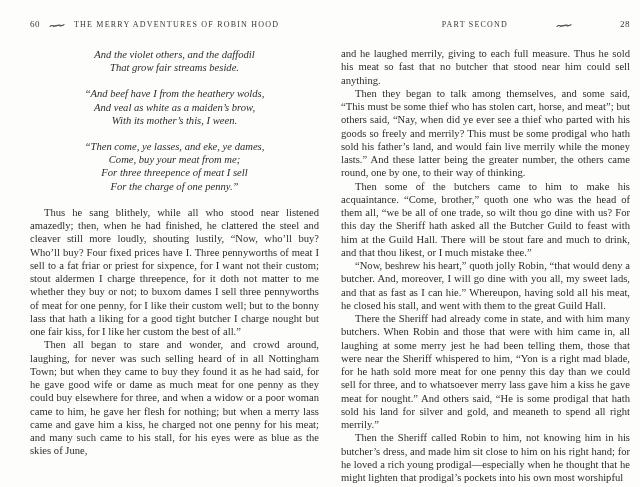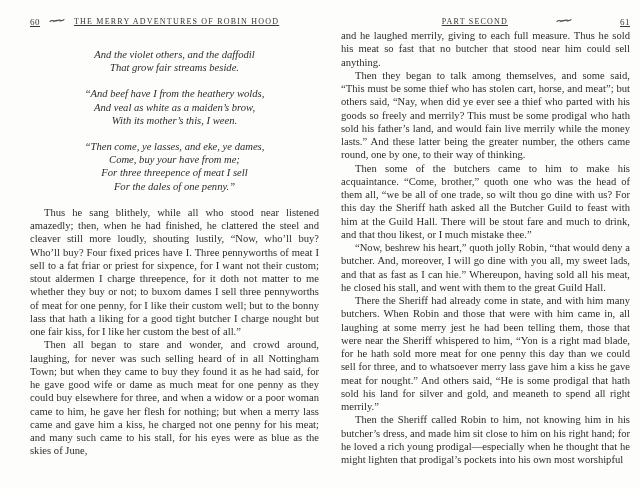--- a/index.html
+++ b/index.html
@@ -21,27 +21,26 @@
   .pages {
     display: flex;
     gap: 22px;
   }
   .page {
     width: 289px;
     flex: 0 0 289px;
   }
   .page-header {
     display: flex;
-    align-items: flex-start;
+    align-items: flex-end;
     font-size: 8px;
     letter-spacing: 1.2px;
     color: #3a3836;
     height: 12px;
     white-space: nowrap;
-    text-decoration: underline;
   }
   .page-header.right {
     justify-content: flex-end;
     gap: 39px;
   }
   .pgnum {
     font-size: 9px;
     letter-spacing: 0.5px;
   }
   .ornament {
@@ -70,20 +69,21 @@
     text-align: justify;
     color: #2e2c2a;
   }
   .prose p.indent {
     text-indent: 14px;
   }
   .prose-left {
     margin-top: 13px;
   }
   .prose-right {
+    margin-top: 18px;
   }
 </style>
 </head>
 <body>
 
 <div class="spread">
   <div class="pages">
 
     <div class="page">
       <div class="page-header">
@@ -100,40 +100,40 @@
             <div class="poem-line">And the violet others, and the daffodil</div>
             <div class="poem-line">That grow fair streams beside.</div>
           </div>
           <div class="stanza">
             <div class="poem-line">“And beef have I from the heathery wolds,</div>
             <div class="poem-line">And veal as white as a maiden’s brow,</div>
             <div class="poem-line">With its mother’s this, I ween.</div>
           </div>
           <div class="stanza">
             <div class="poem-line">“Then come, ye lasses, and eke, ye dames,</div>
-            <div class="poem-line">Come, buy your have from me;</div>
+            <div class="poem-line">Come, buy your meat from me;</div>
             <div class="poem-line">For three threepence of meat I sell</div>
-            <div class="poem-line">For the dales of one penny.”</div>
+            <div class="poem-line">For the charge of one penny.”</div>
           </div>
         </div>
 
       <div class="prose prose-left" id="prose-left">
           <p class="indent">Thus he sang blithely, while all who stood near listened amazedly; then, when he had finished, he clattered the steel and cleaver still more loudly, shouting lustily, “Now, who’ll buy? Who’ll buy? Four fixed prices have I. Three pennyworths of meat I sell to a fat friar or priest for sixpence, for I want not their custom; stout aldermen I charge threepence, for it doth not matter to me whether they buy or not; to buxom dames I sell three pennyworths of meat for one penny, for I like their custom well; but to the bonny lass that hath a liking for a good tight butcher I charge nought but one fair kiss, for I like her custom the best of all.”</p>
           <p class="indent">Then all began to stare and wonder, and crowd around, laughing, for never was such selling heard of in all Nottingham Town; but when they came to buy they found it as he had said, for he gave good wife or dame as much meat for one penny as they could buy elsewhere for three, and when a widow or a poor woman came to him, he gave her flesh for nothing; but when a merry lass came and gave him a kiss, he charged not one penny for his meat; and many such came to his stall, for his eyes were as blue as the skies of June,</p>
         </div>
     </div>
 
     <div class="page">
       <div class="page-header right">
         <span>PART SECOND</span>
         <svg class="ornament" width="16" height="7" viewBox="0 0 16 7" aria-hidden="true">
           <path d="M1,4.5 C3,1.5 5,5.5 8,3.5 C11,1.5 13,5.5 15,2.5" fill="none" stroke="#4a4846" stroke-width="1.1" stroke-linecap="round"></path>
           <path d="M4,4.8 C6,3.2 9,3.0 12,4.2" fill="none" stroke="#4a4846" stroke-width="0.8" stroke-linecap="round"></path>
         </svg>
-        <span class="pgnum">61</span>
+        <span class="pgnum">28</span>
       </div>
 
       <div class="prose prose-right" id="prose-right">
           <p>and he laughed merrily, giving to each full measure. Thus he sold his meat so fast that no butcher that stood near him could sell anything.</p>
           <p class="indent">Then they began to talk among themselves, and some said, “This must be some thief who has stolen cart, horse, and meat”; but others said, “Nay, when did ye ever see a thief who parted with his goods so freely and merrily? This must be some prodigal who hath sold his father’s land, and would fain live merrily while the money lasts.” And these latter being the greater number, the others came round, one by one, to their way of thinking.</p>
           <p class="indent">Then some of the butchers came to him to make his acquaintance. “Come, brother,” quoth one who was the head of them all, “we be all of one trade, so wilt thou go dine with us? For this day the Sheriff hath asked all the Butcher Guild to feast with him at the Guild Hall. There will be stout fare and much to drink, and that thou likest, or I much mistake thee.”</p>
           <p class="indent">“Now, beshrew his heart,” quoth jolly Robin, “that would deny a butcher. And, moreover, I will go dine with you all, my sweet lads, and that as fast as I can hie.” Whereupon, having sold all his meat, he closed his stall, and went with them to the great Guild Hall.</p>
           <p class="indent">There the Sheriff had already come in state, and with him many butchers. When Robin and those that were with him came in, all laughing at some merry jest he had been telling them, those that were near the Sheriff whispered to him, “Yon is a right mad blade, for he hath sold more meat for one penny this day than we could sell for three, and to whatsoever merry lass gave him a kiss he gave meat for nought.” And others said, “He is some prodigal that hath sold his land for silver and gold, and meaneth to spend all right merrily.”</p>
           <p class="indent">Then the Sheriff called Robin to him, not knowing him in his butcher’s dress, and made him sit close to him on his right hand; for he loved a rich young prodigal—especially when he thought that he might lighten that prodigal’s pockets into his own most worshipful</p>
         </div>

